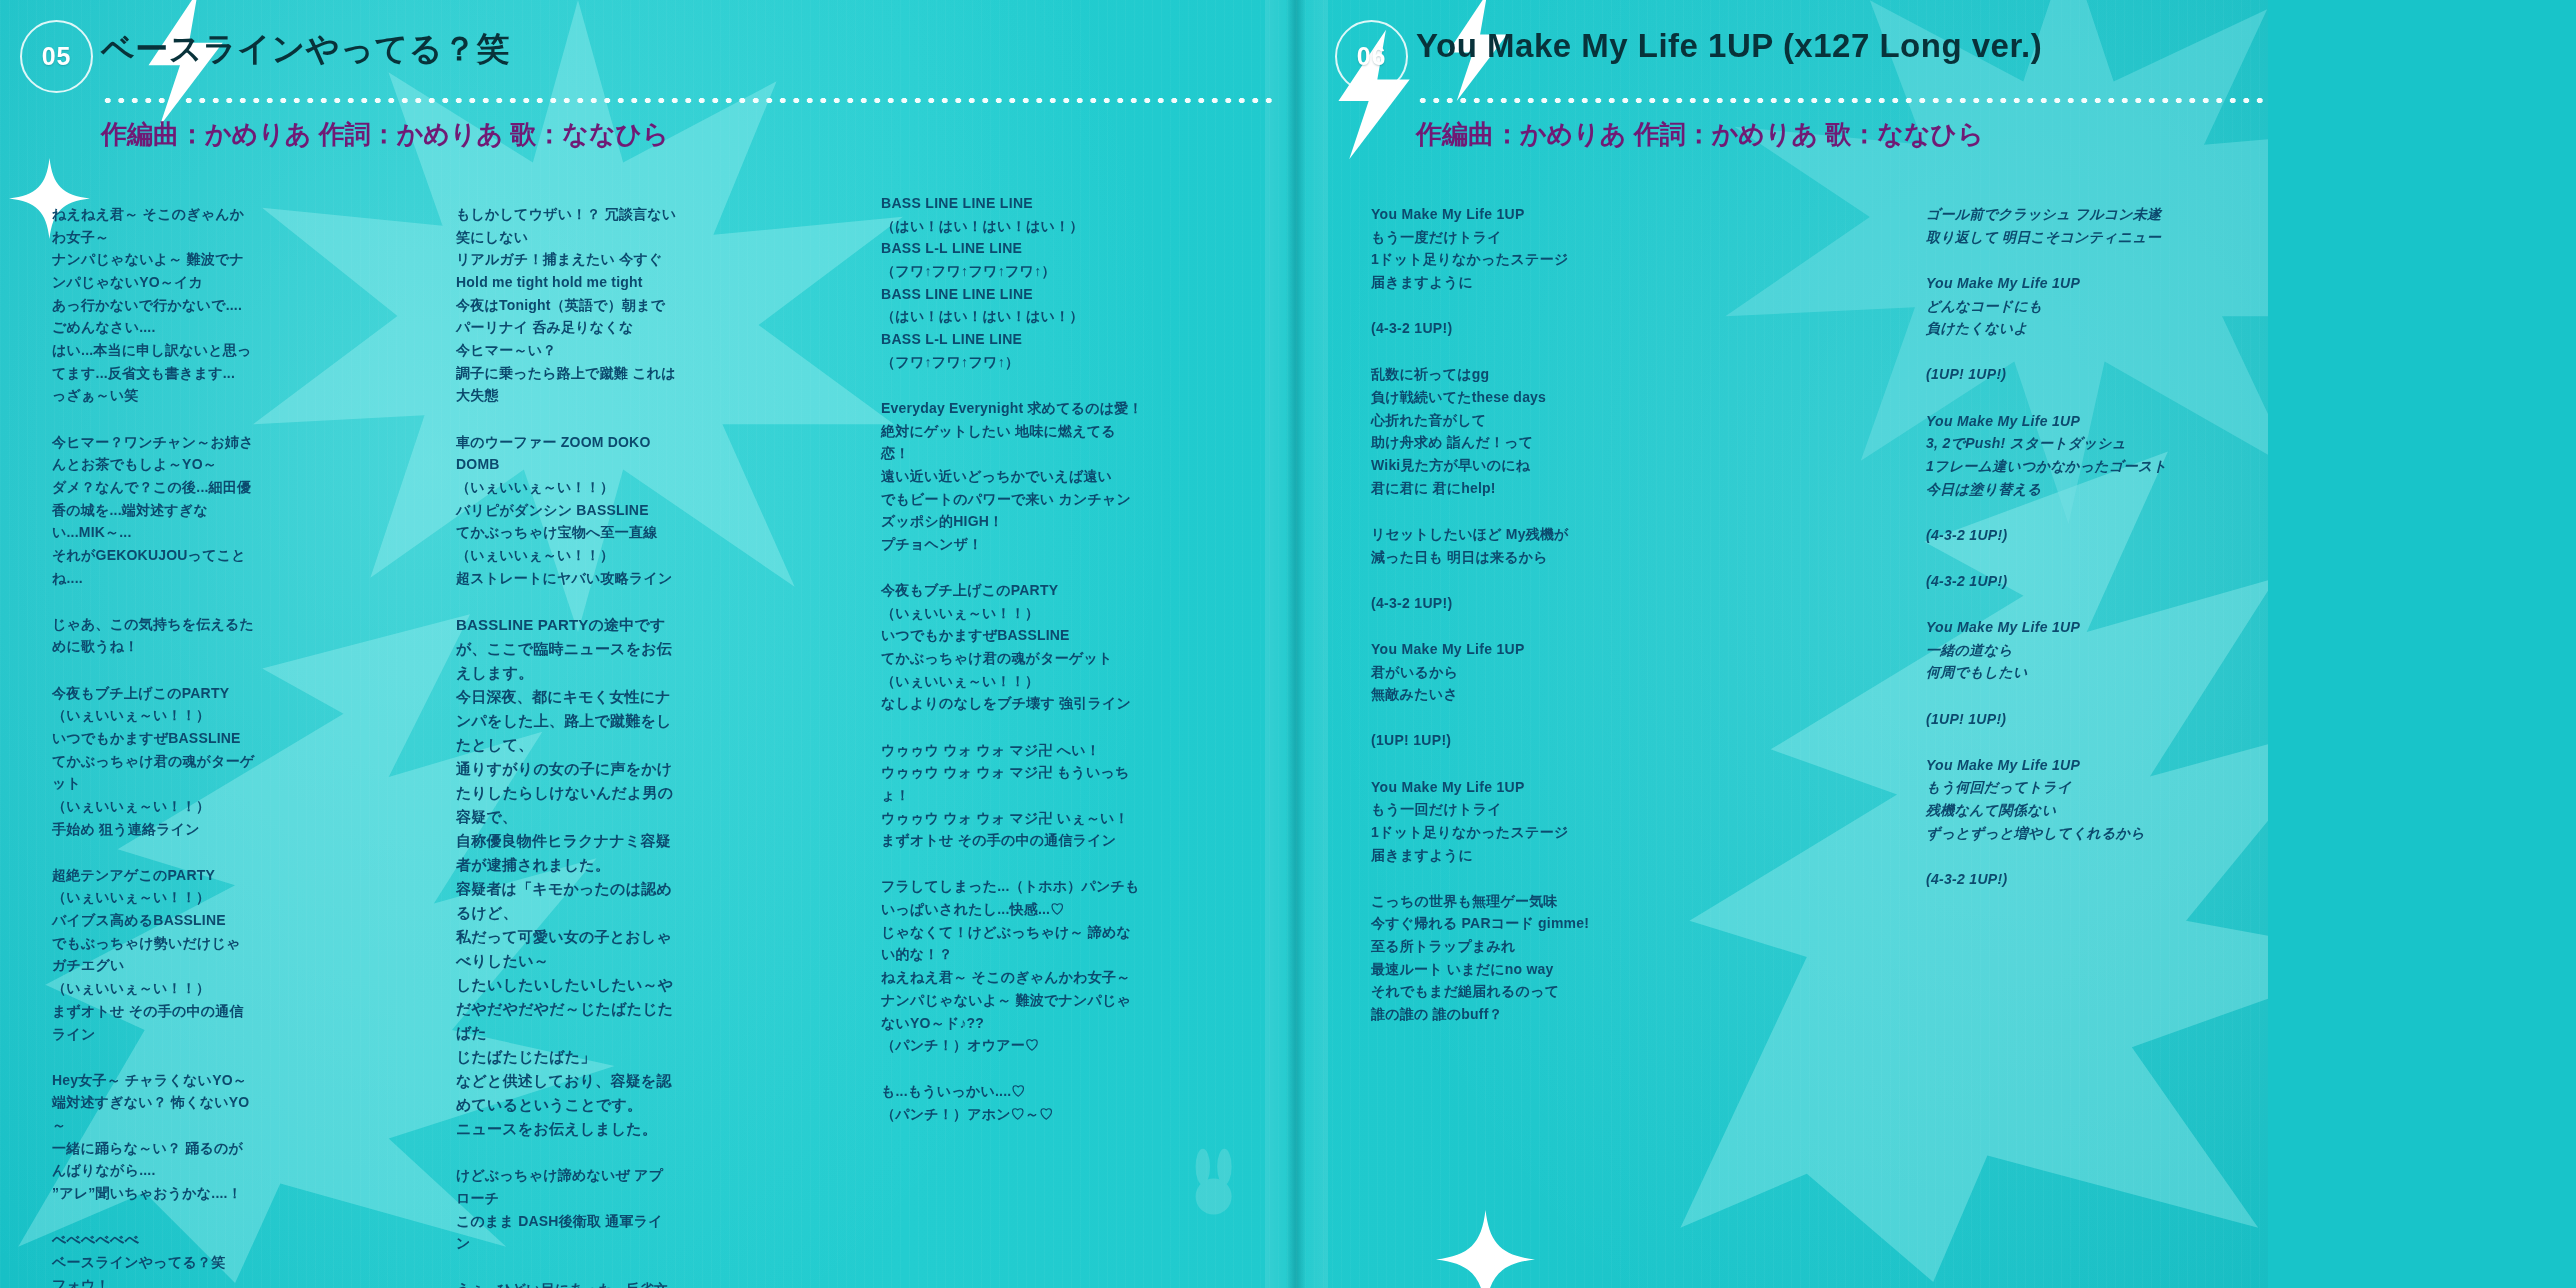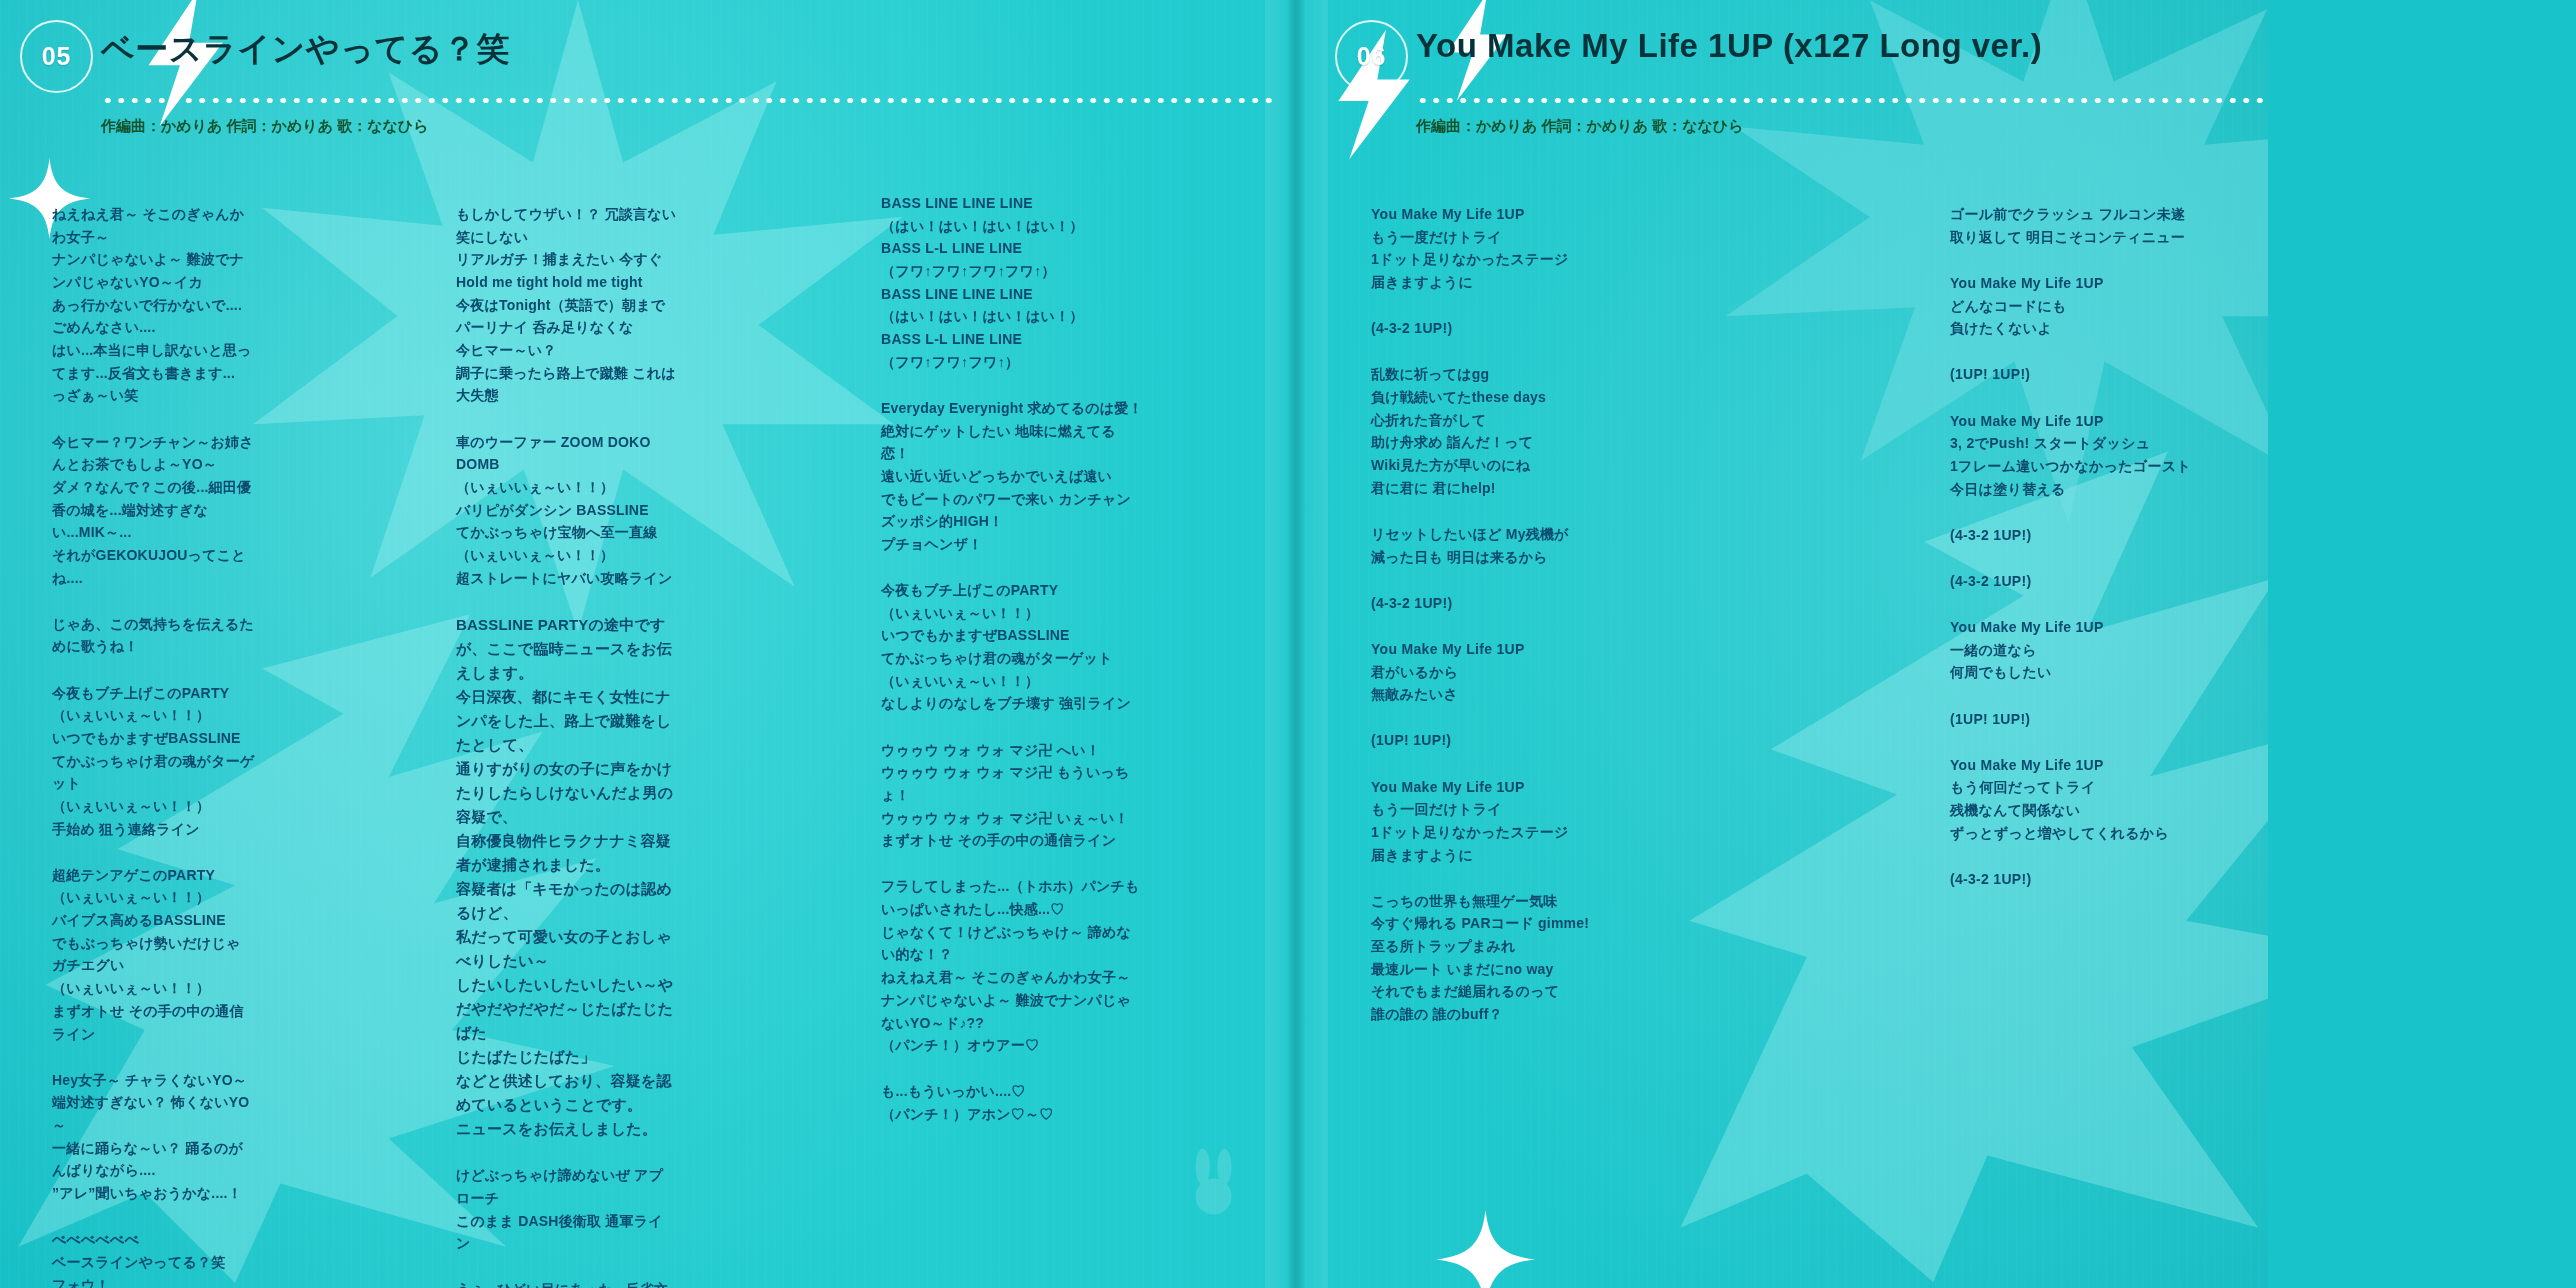--- a/index.html
+++ b/index.html
@@ -66,21 +66,21 @@
   }
   .title-ja{font-size:33px;}
   .title-en{font-size:33px;}
   .dotline{
     position:absolute;height:5.4px;
     background-image:radial-gradient(circle, #ffffff 42%, rgba(255,255,255,0) 44%);
     background-size:13.5px 5.4px;background-repeat:repeat-x;
     opacity:.95;
   }
   .credits{
-    position:absolute;color:#14532d;font-size:15px;font-weight:bold;white-space:nowrap;
+    position:absolute;color:#701a75;font-size:26px;font-weight:bold;white-space:nowrap;
   }
 
   
   .col{position:absolute;top:0;}
   .lyric-block{
     margin-bottom:23.5px;
     font-size:14px;
     line-height:1.62;
     color:#0c4a6e;
     font-weight:bold;
@@ -291,21 +291,21 @@
 1ドット足りなかったステージ
 届きますように</div>
       <div class="lyric-block">こっちの世界も無理ゲー気味
 今すぐ帰れる PARコード gimme!
 至る所トラップまみれ
 最速ルート いまだにno way
 それでもまだ縋届れるのって
 誰の誰の 誰のbuff？</div>
     </div>
 
-    <div class="col" style="left:660px;top:203px;width:289px;">
+    <div class="col" style="left:636px;top:203px;width:289px;font-style:italic;">
       <div class="lyric-block">ゴール前でクラッシュ フルコン未遂
 取り返して 明日こそコンティニュー</div>
       <div class="lyric-block en">You Make My Life 1UP
 どんなコードにも
 負けたくないよ</div>
       <div class="lyric-block en">(1UP! 1UP!)</div>
       <div class="lyric-block en">You Make My Life 1UP
 3, 2でPush! スタートダッシュ
 1フレーム違いつかなかったゴースト
 今日は塗り替える</div>

